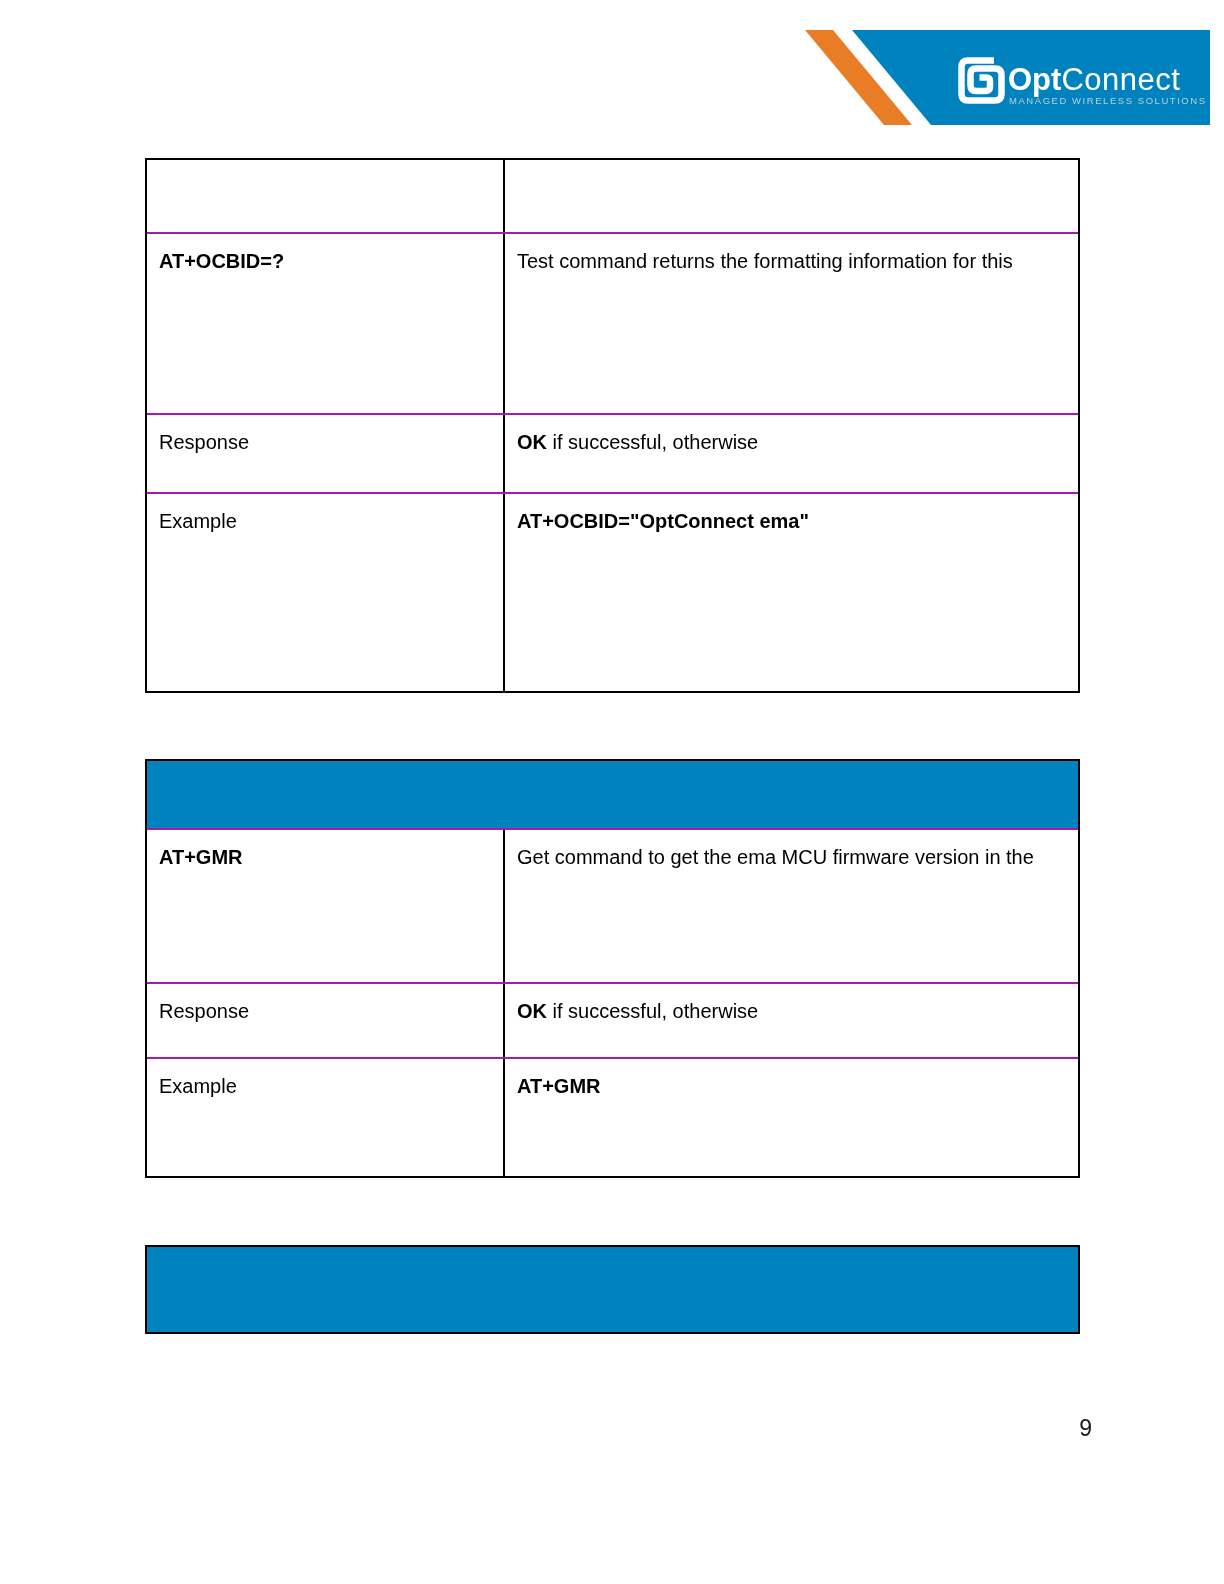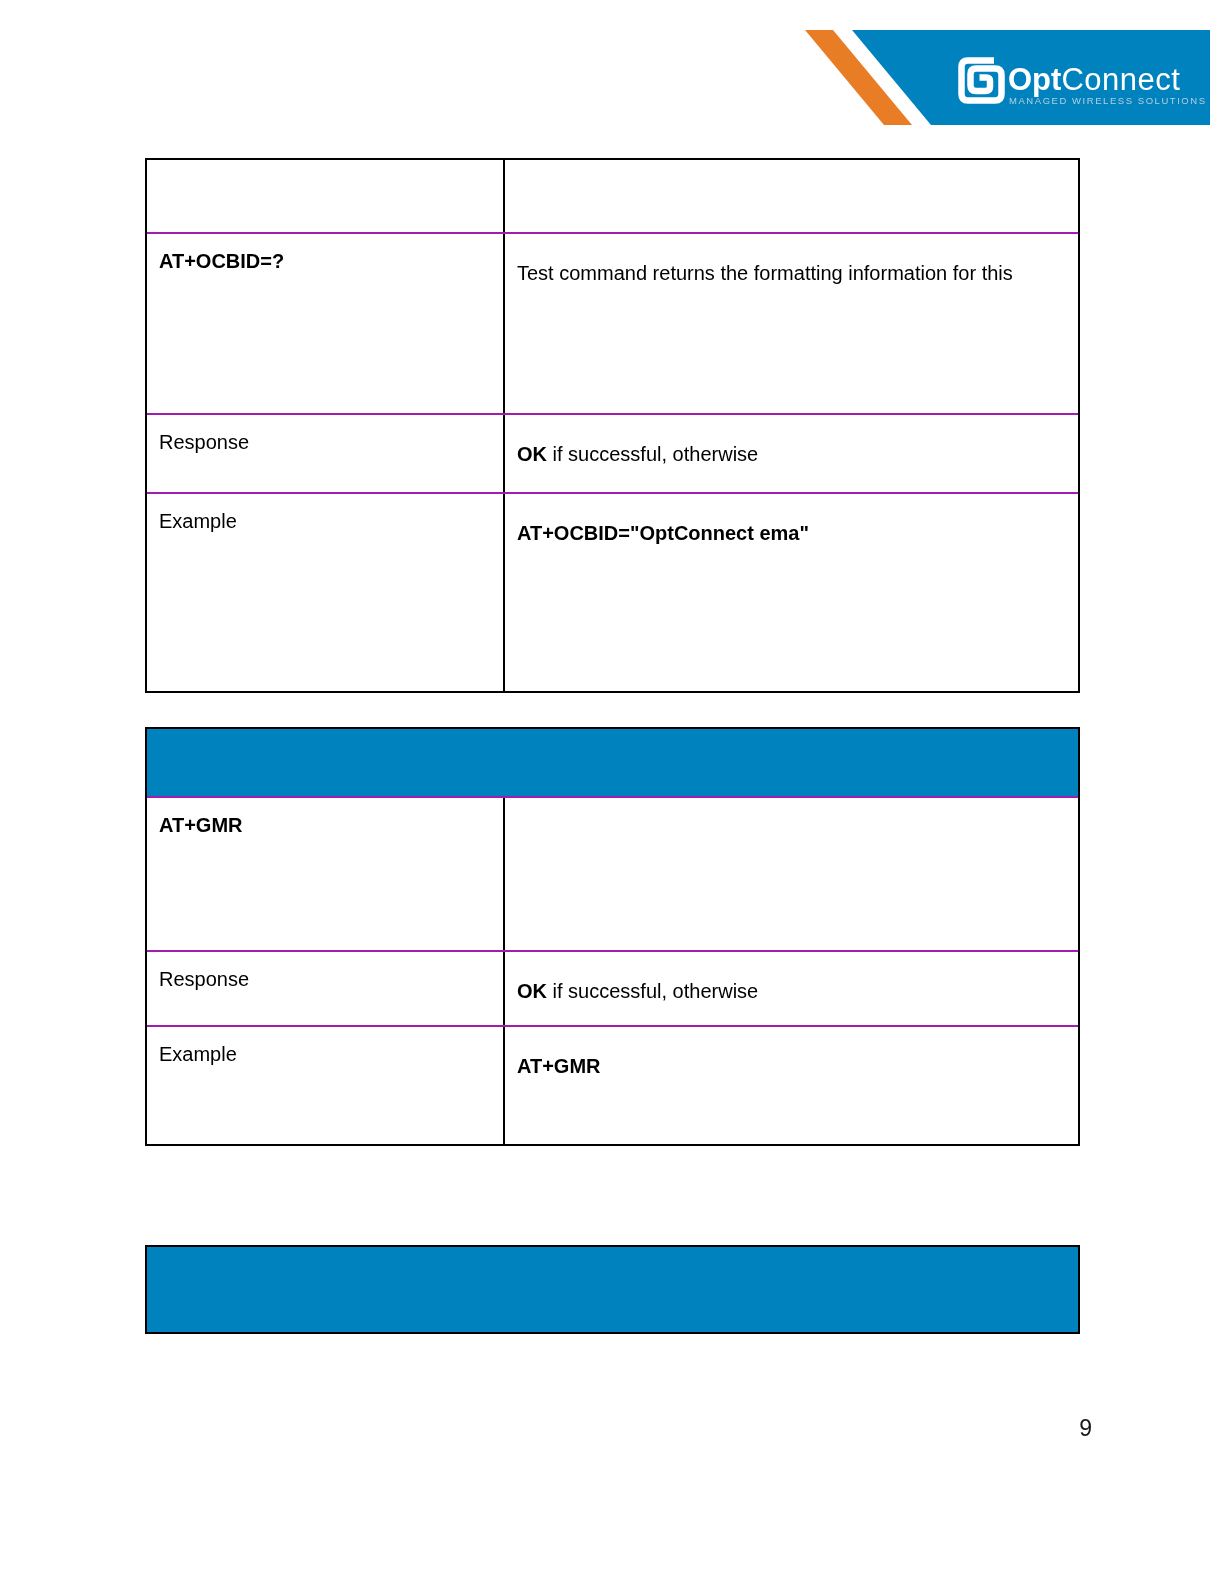--- a/index.html
+++ b/index.html
@@ -61,21 +61,21 @@
     width: 358px;
     min-width: 358px;
     border-right: 2px solid #000000;
     box-sizing: border-box;
     padding: 14px 12px 6px 12px;
     font-size: 20px;
     line-height: 1.3;
   }
   .c2 {
     flex: 1;
-    padding: 26px 14px 6px 12px;
+    padding: 14px 14px 6px 12px;
     font-size: 20px;
     line-height: 1.3;
   }
   .bold { font-weight: 700; }
 
   
   .page-number {
     position: absolute;
     left: 1040px;
     top: 1415px;
@@ -124,24 +124,25 @@
   <div class="tr" style="height:77px">
     <div class="c1"><span>Response</span></div>
     <div class="c2"><span class="bold">OK</span><span> if successful, otherwise</span></div>
   </div>
   <div class="tr" style="height:197px">
     <div class="c1"><span>Example</span></div>
     <div class="c2"><span class="bold">AT+OCBID="OptConnect ema"</span><span></span></div>
   </div>
 </div>
 
-<div class="tbl" style="top:727px">
+<div class="tbl" style="top:759px">
   <div class="tr thead" style="height:67px"></div>
   <div class="tr" style="height:152px">
     <div class="c1"><span class="bold">AT+GMR</span></div>
+    <div class="c2"><span class="bold"></span><span>Get command to get the ema MCU firmware version in the</span></div>
   </div>
   <div class="tr" style="height:73px">
     <div class="c1"><span>Response</span></div>
     <div class="c2"><span class="bold">OK</span><span> if successful, otherwise</span></div>
   </div>
   <div class="tr" style="height:117px">
     <div class="c1"><span>Example</span></div>
     <div class="c2"><span class="bold">AT+GMR</span><span></span></div>
   </div>
 </div>

